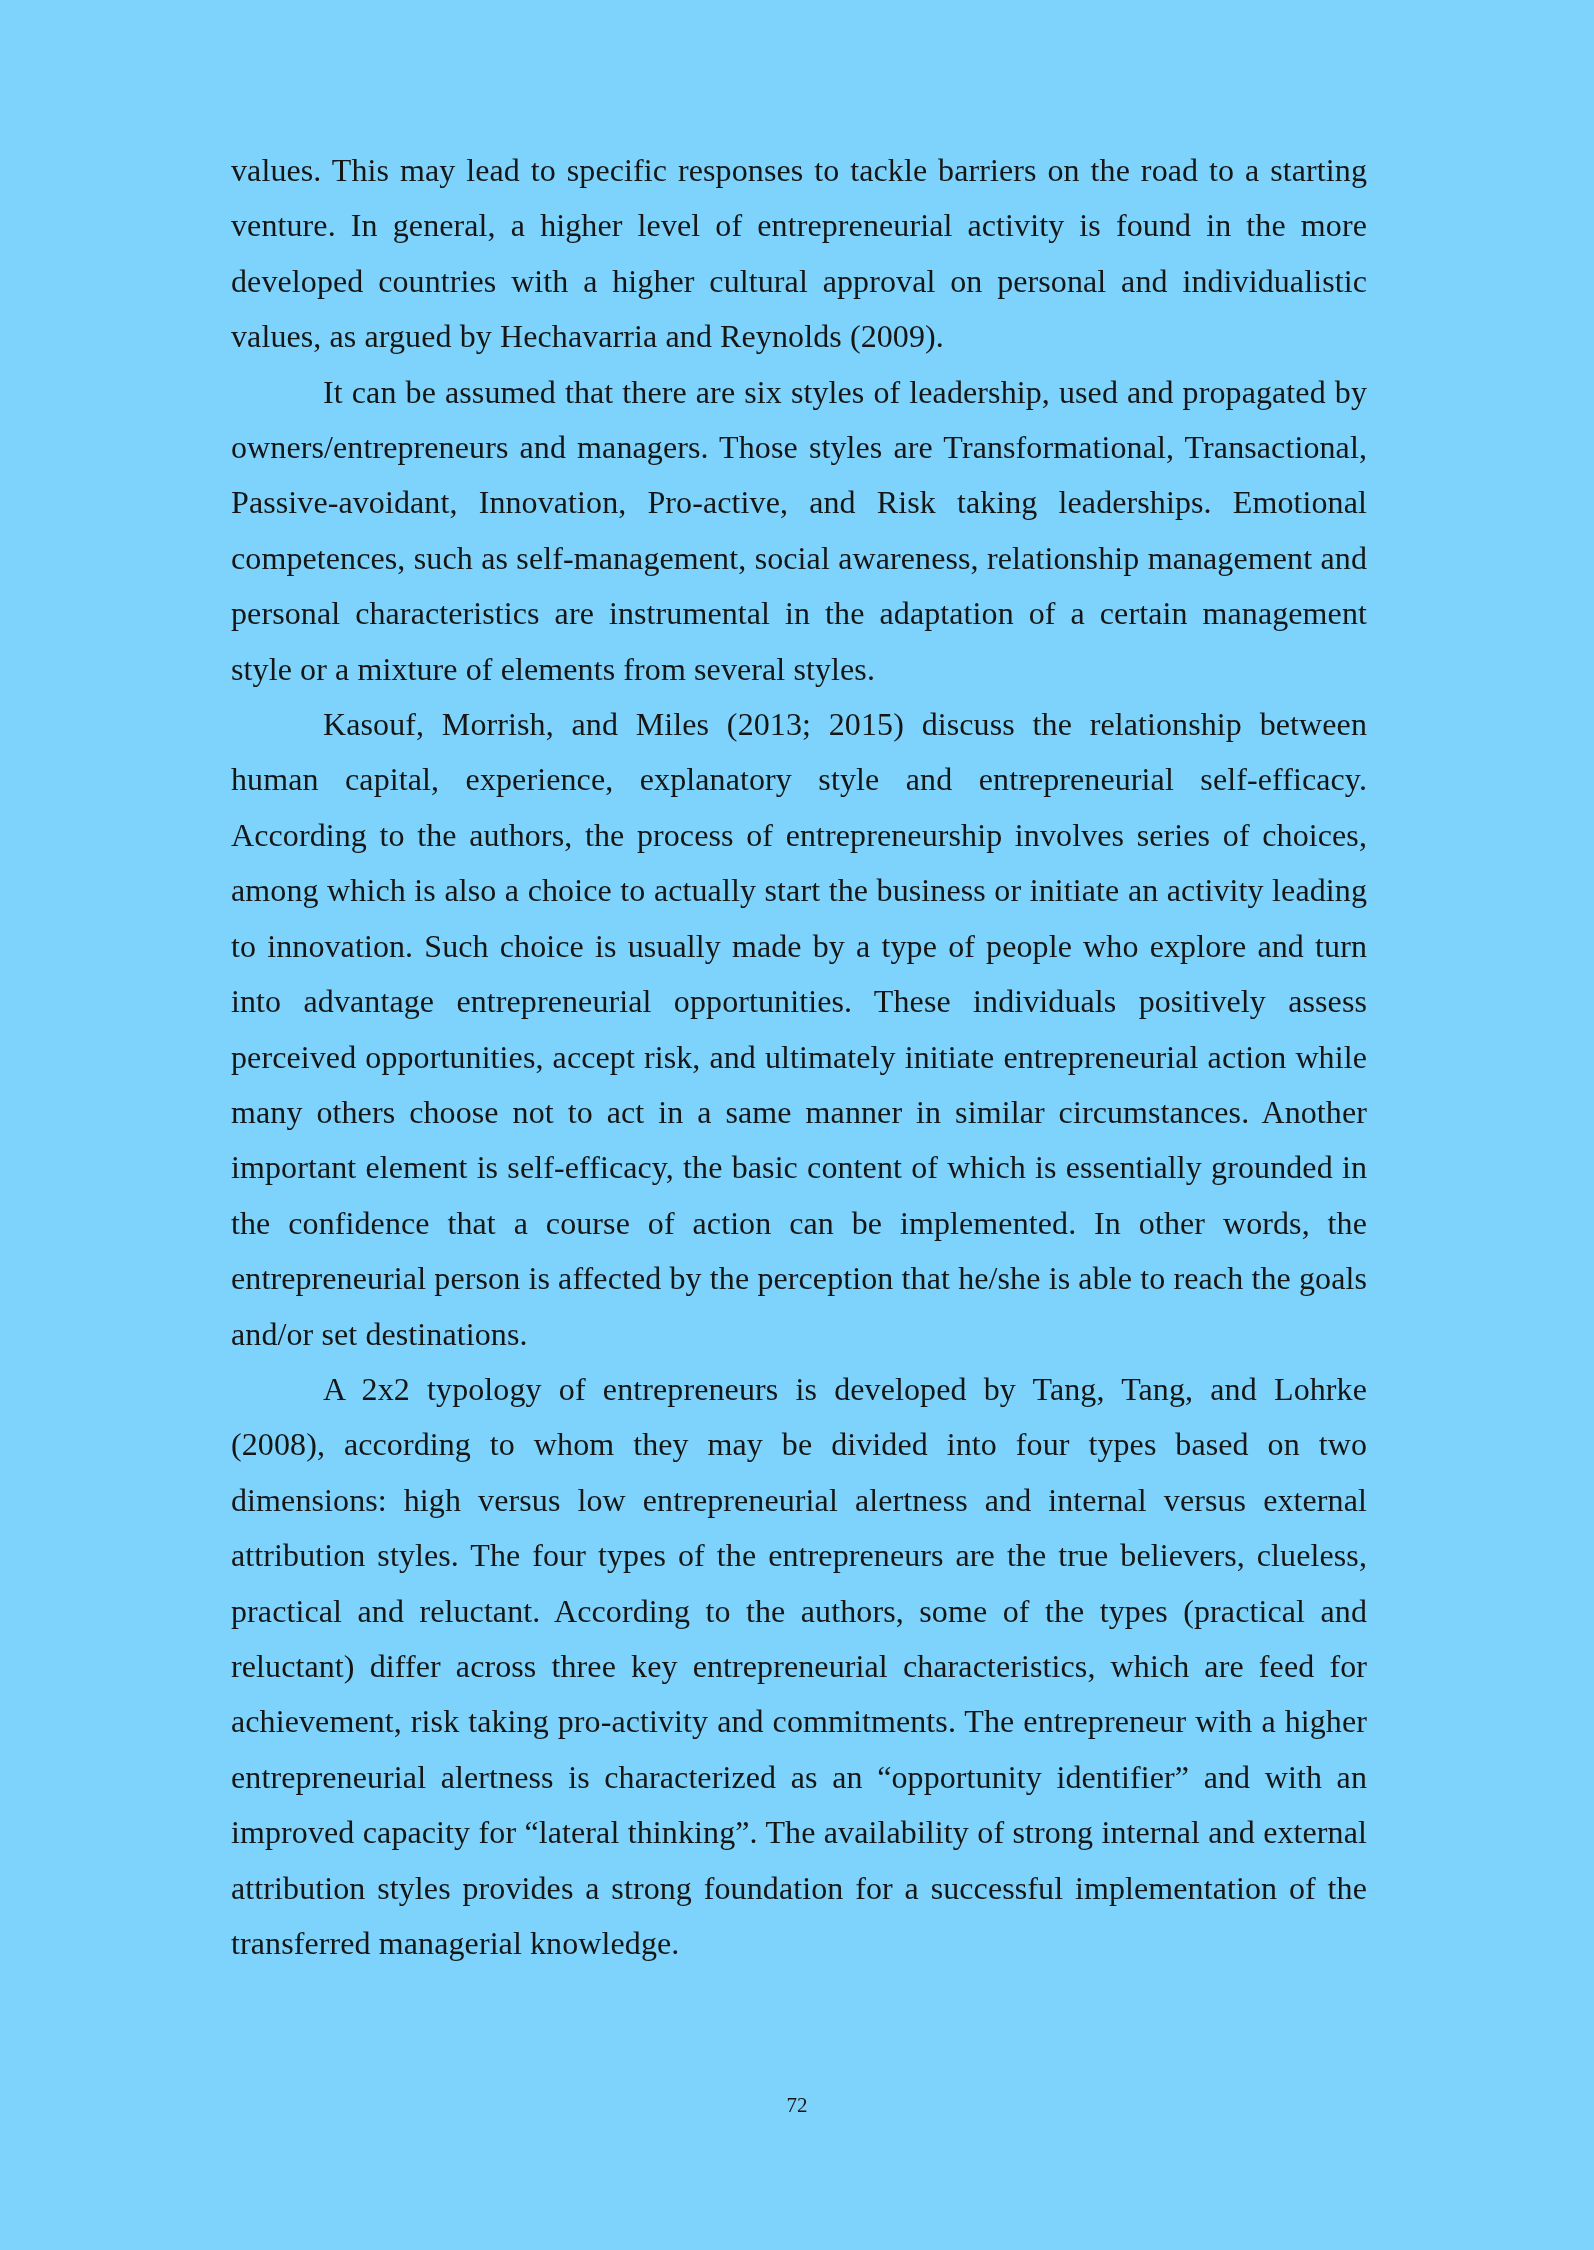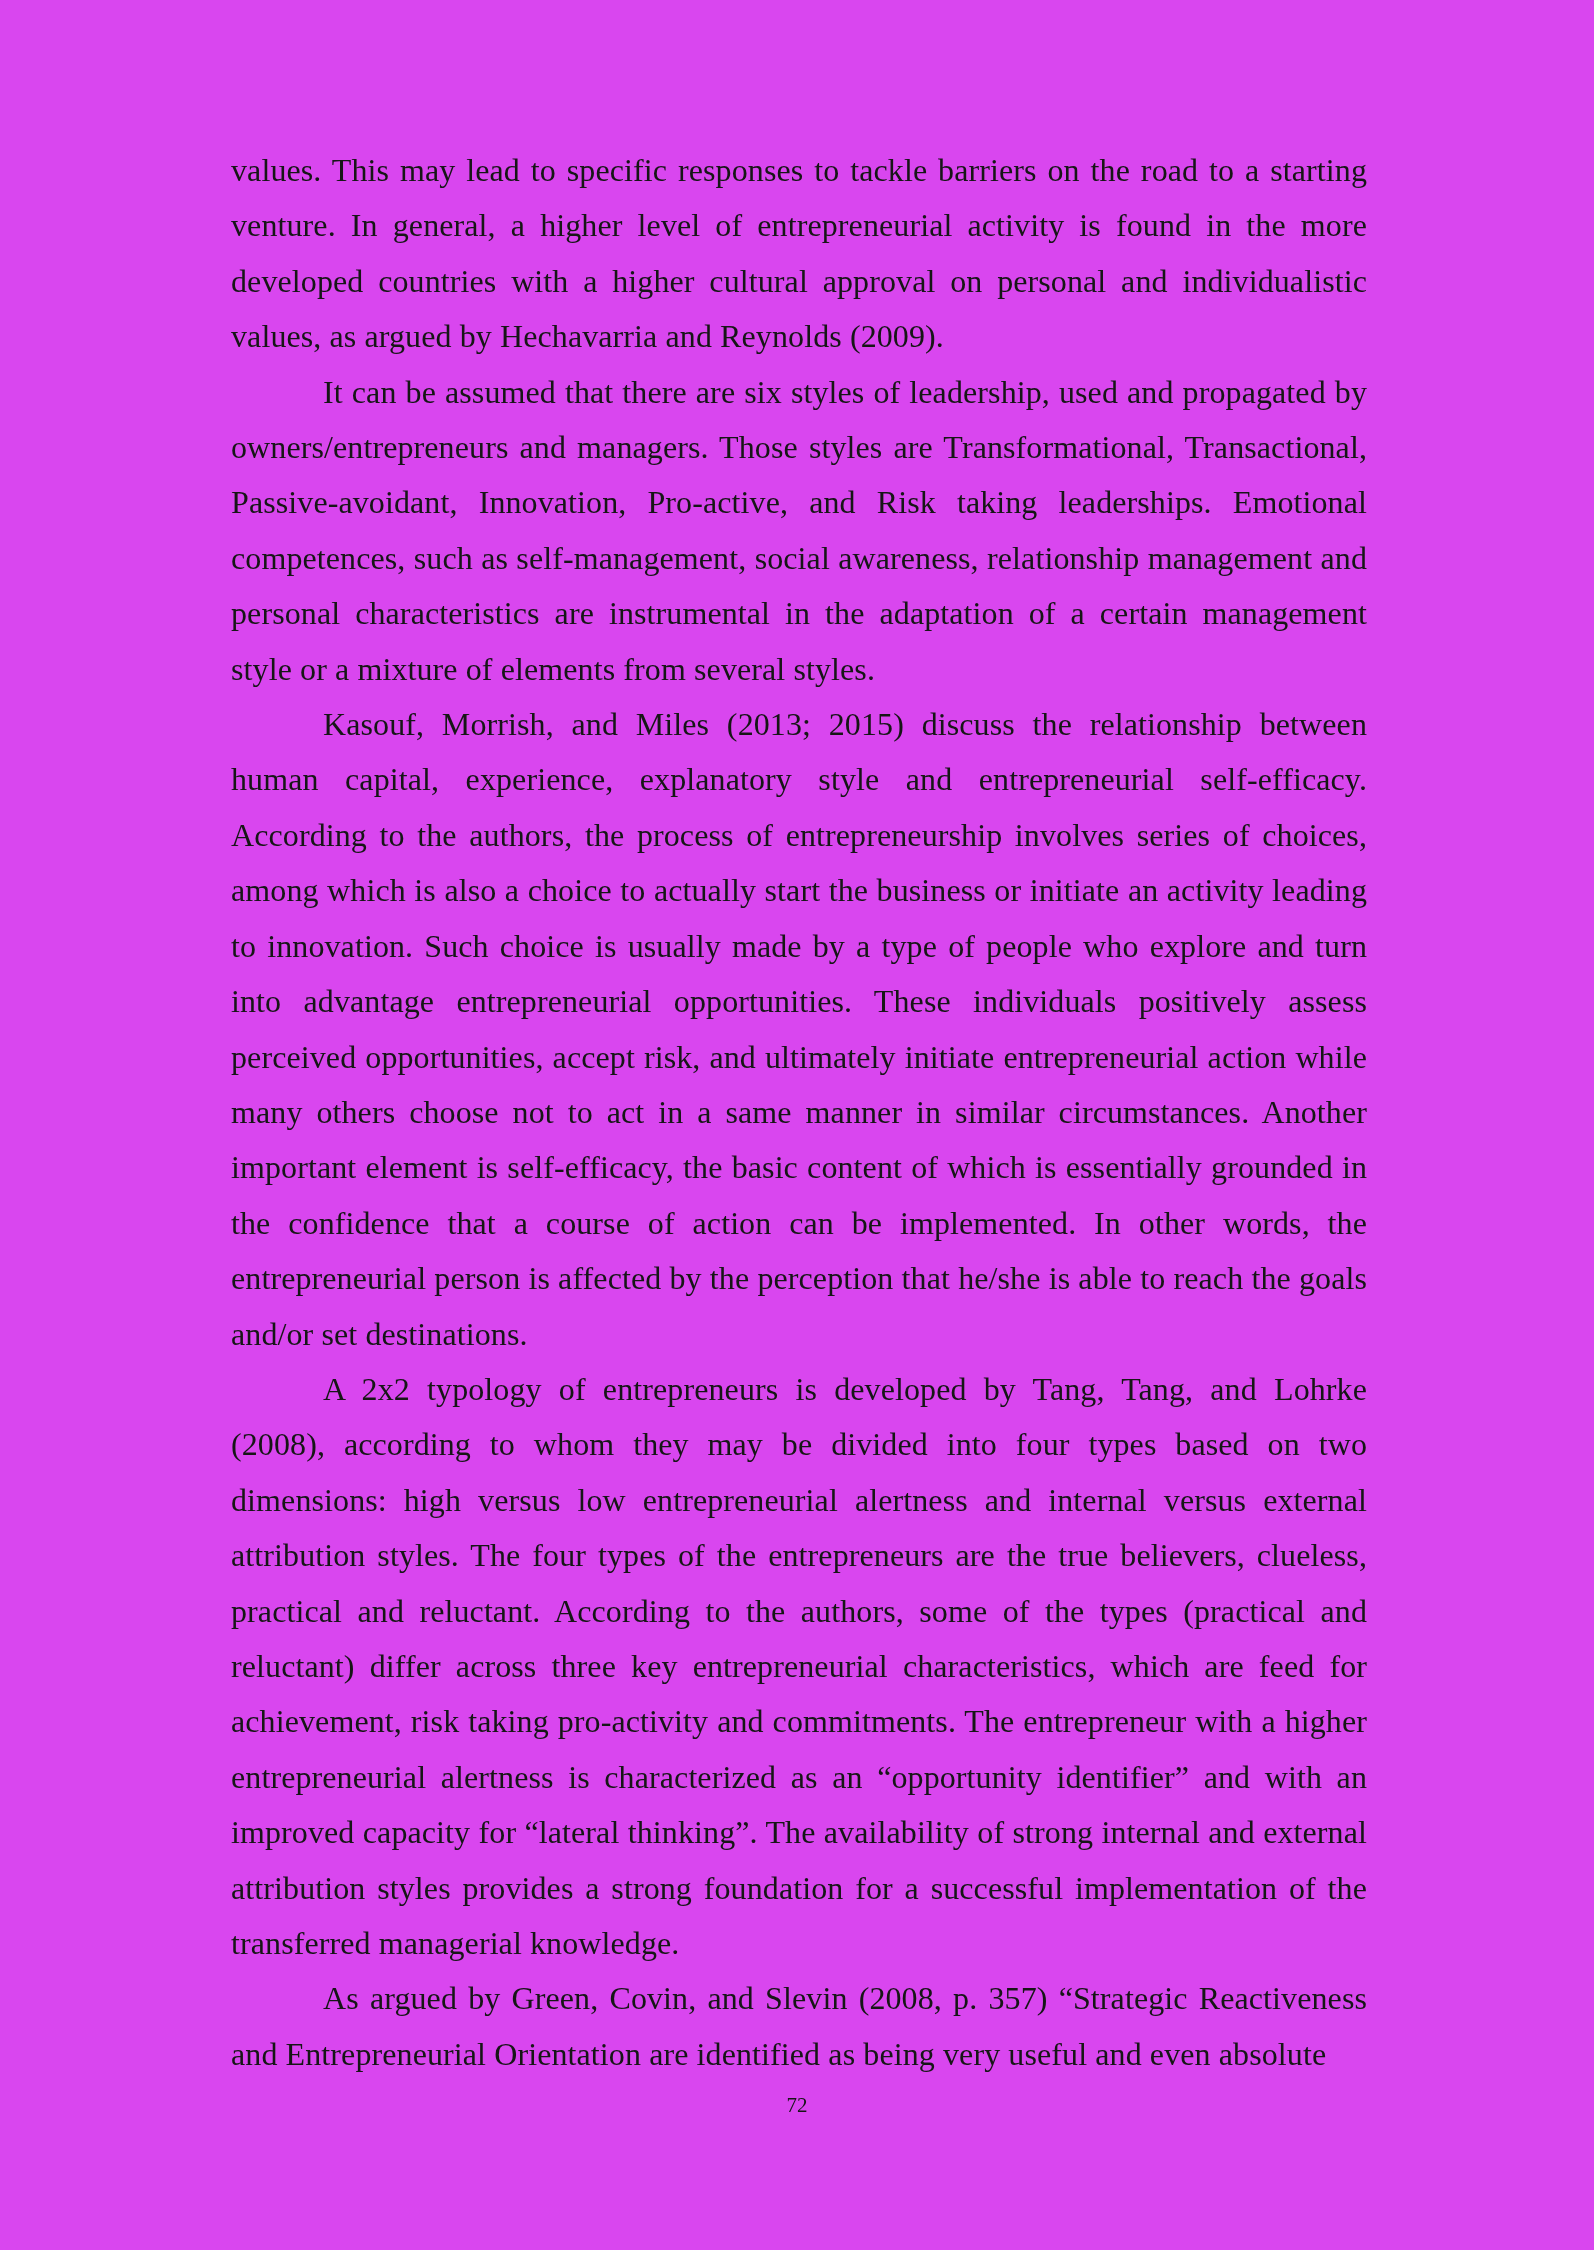--- a/index.html
+++ b/index.html
@@ -4,21 +4,21 @@
 <style>
   html, body {
     margin: 0;
     padding: 0;
     background: #ffffff;
   }
   .page {
     position: relative;
     width: 1594px;
     height: 2250px;
-    background: #d946ef;
+    background: #7dd3fc;
     overflow: hidden;
     font-family: "Liberation Serif", "DejaVu Serif", serif;
     color: #161616;
   }
   .body-text {
     position: absolute;
     left: 231px;
     top: 143px;
     width: 1136px;
     font-size: 32px;
@@ -48,17 +48,16 @@
 </style>
 </head>
 <body>
 
 <div class="page">
   <div class="body-text">
     <p class="para no-indent">values. This may lead to specific responses to tackle barriers on the road to a starting venture. In general, a higher level of entrepreneurial activity is found in the more developed countries with a higher cultural approval on personal and individualistic values, as argued by Hechavarria and Reynolds (2009).</p>
     <p class="para">It can be assumed that there are six styles of leadership, used and propagated by owners/entrepreneurs and managers. Those styles are Transformational, Transactional, Passive-avoidant, Innovation, Pro-active, and Risk taking leaderships. Emotional competences, such as self-management, social awareness, relationship management and personal characteristics are instrumental in the adaptation of a certain management style or a mixture of elements from several styles.</p>
     <p class="para">Kasouf, Morrish, and Miles (2013; 2015) discuss the relationship between human capital, experience, explanatory style and entrepreneurial self-efficacy. According to the authors, the process of entrepreneurship involves series of choices, among which is also a choice to actually start the business or initiate an activity leading to innovation. Such choice is usually made by a type of people who explore and turn into advantage entrepreneurial opportunities. These individuals positively assess perceived opportunities, accept risk, and ultimately initiate entrepreneurial action while many others choose not to act in a same manner in similar circumstances. Another important element is self-efficacy, the basic content of which is essentially grounded in the confidence that a course of action can be implemented. In other words, the entrepreneurial person is affected by the perception that he/she is able to reach the goals and/or set destinations.</p>
     <p class="para">A 2x2 typology of entrepreneurs is developed by Tang, Tang, and Lohrke (2008), according to whom they may be divided into four types based on two dimensions: high versus low entrepreneurial alertness and internal versus external attribution styles. The four types of the entrepreneurs are the true believers, clueless, practical and reluctant. According to the authors, some of the types (practical and reluctant) differ across three key entrepreneurial characteristics, which are feed for achievement, risk taking pro-activity and commitments. The entrepreneur with a higher entrepreneurial alertness is characterized as an “opportunity identifier” and with an improved capacity for “lateral thinking”. The availability of strong internal and external attribution styles provides a strong foundation for a successful implementation of the transferred managerial knowledge.</p>
-    <p class="para">As argued by Green, Covin, and Slevin (2008, p. 357) “Strategic Reactiveness and Entrepreneurial Orientation are identified as being very useful and even absolute</p>
   </div>
 
   <div class="page-number">72</div>
 </div>
 
 </body></html>

